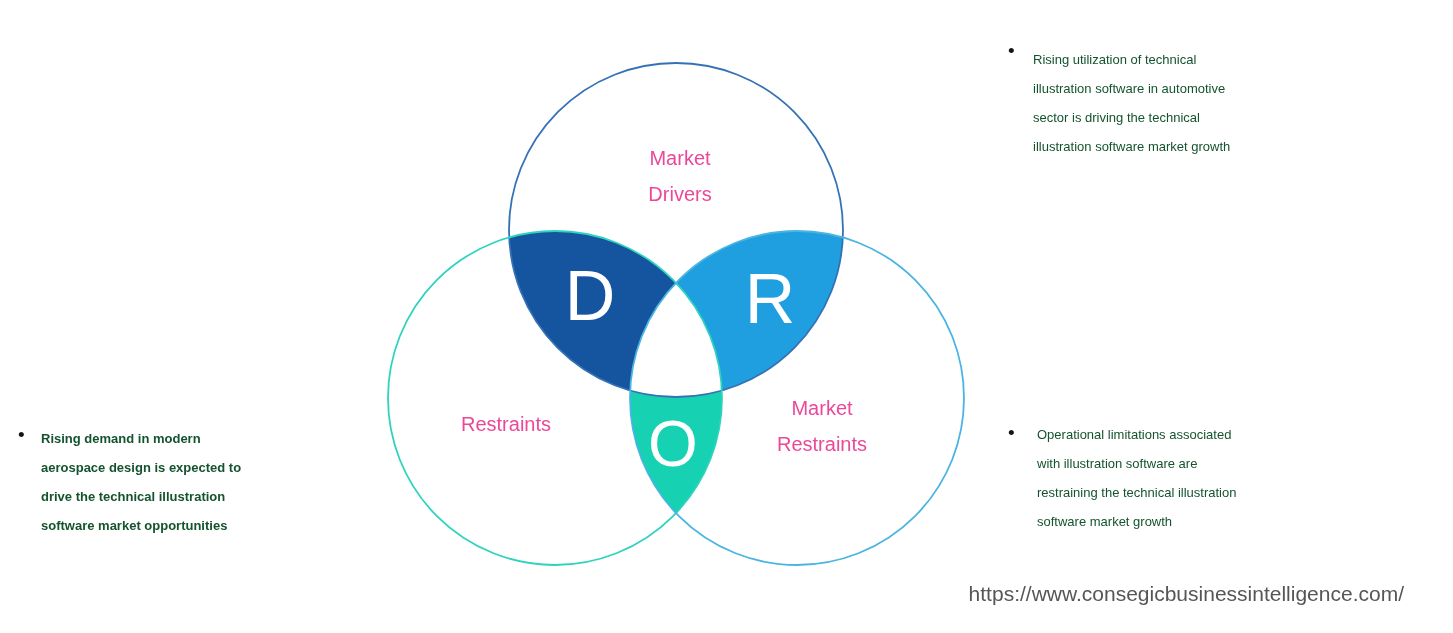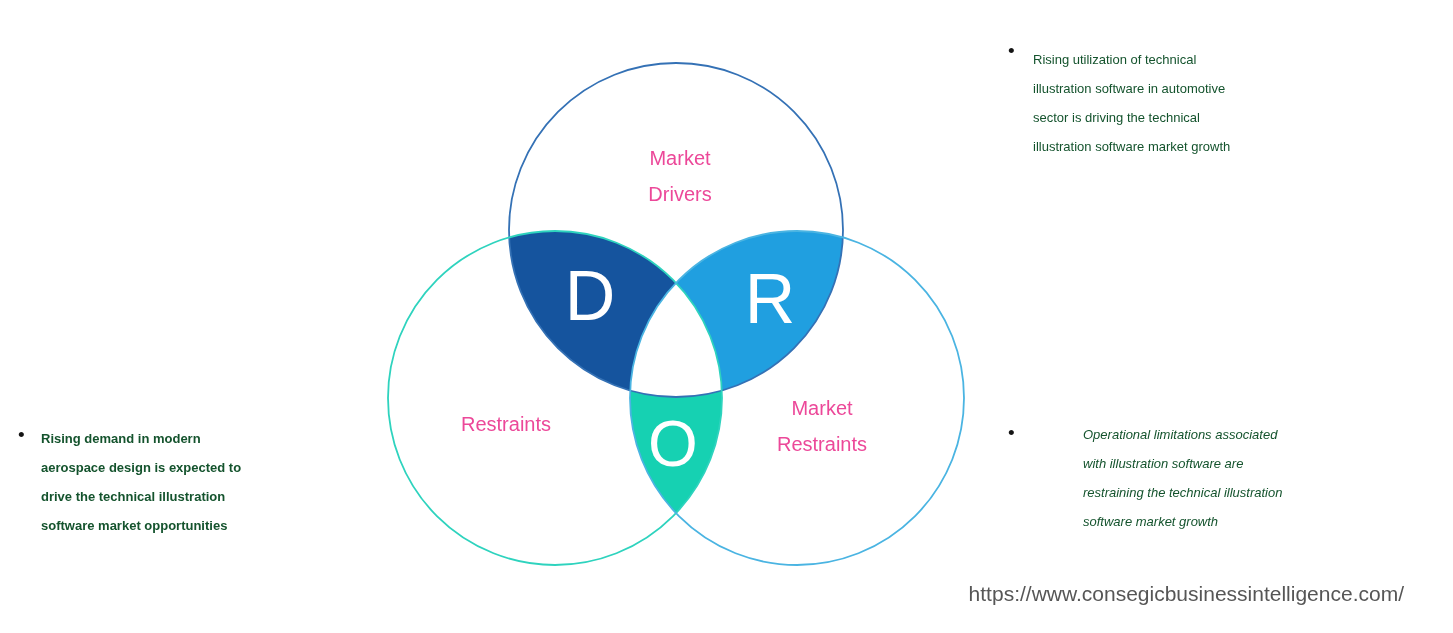--- a/index.html
+++ b/index.html
@@ -47,21 +47,21 @@
 
   .note {
     position: absolute;
     color: #14532d;
     font-size: 13px;
     line-height: 29px;
     white-space: pre-line;
   }
   .note-top-right   { left: 1033px; top: 45px; }
   .note-left        { left: 41px;   top: 424px; font-weight: bold; }
-  .note-bottom-right{ left: 1083px; top: 420px; font-style: italic; }
+  .note-bottom-right{ left: 1037px; top: 420px; }
 
   .note-marker {
     position: absolute;
     color: #141414;
     font-size: 19px;
     line-height: 27px;
   }
   .marker-top-right    { left: 1008px; top: 37px; }
   .marker-left         { left: 18px;   top: 421px; }
   .marker-bottom-right { left: 1008px; top: 419px; }

